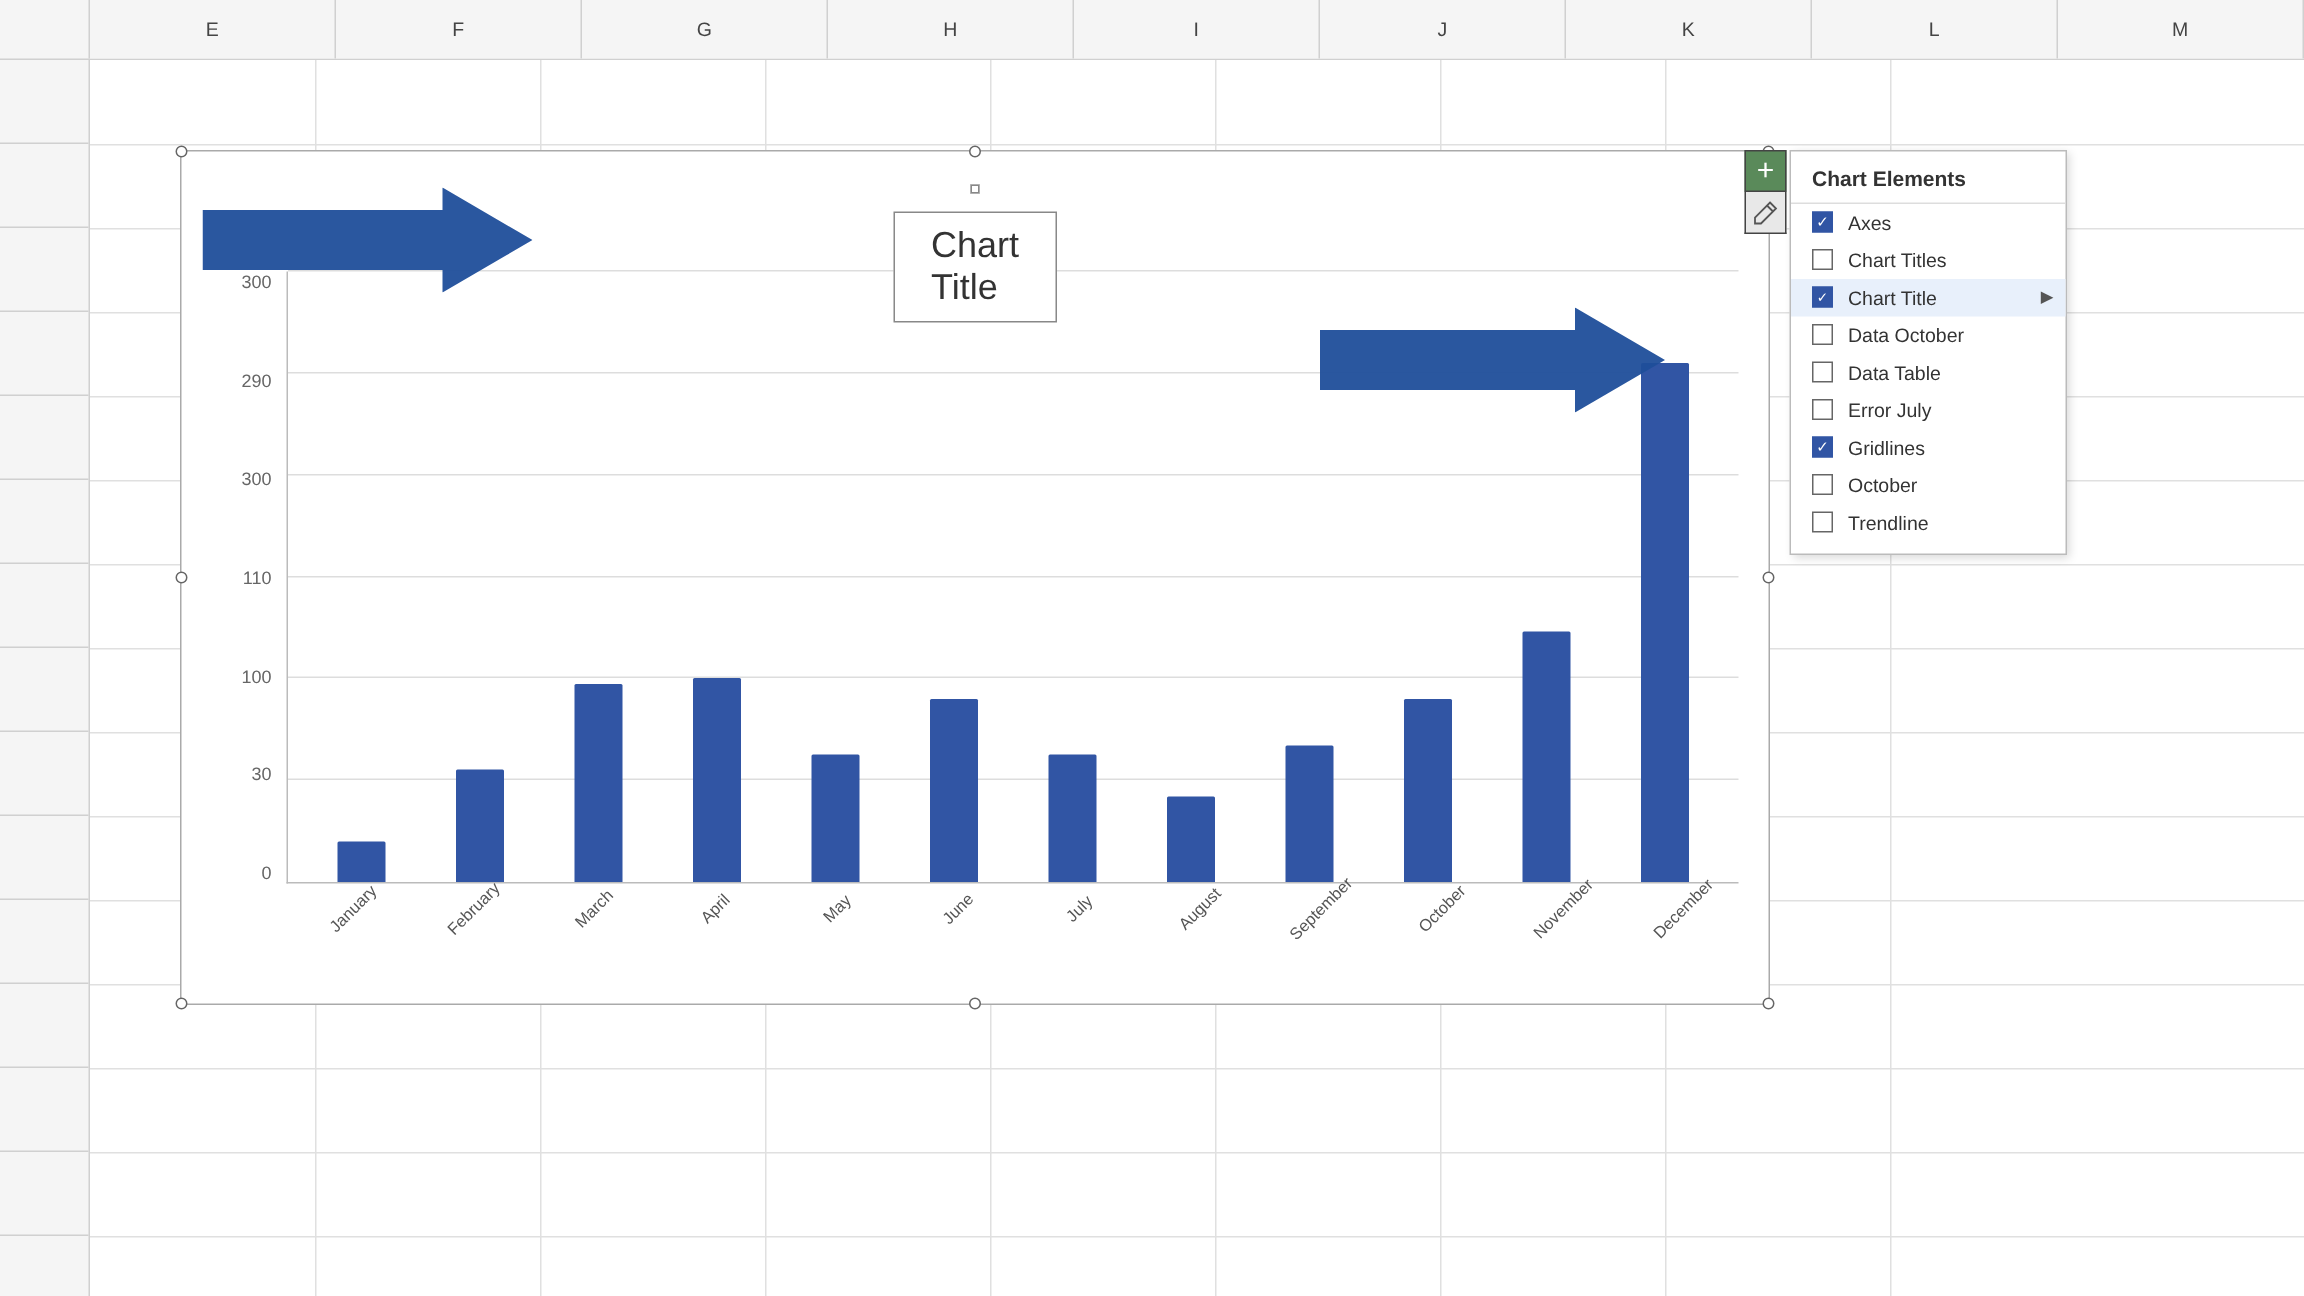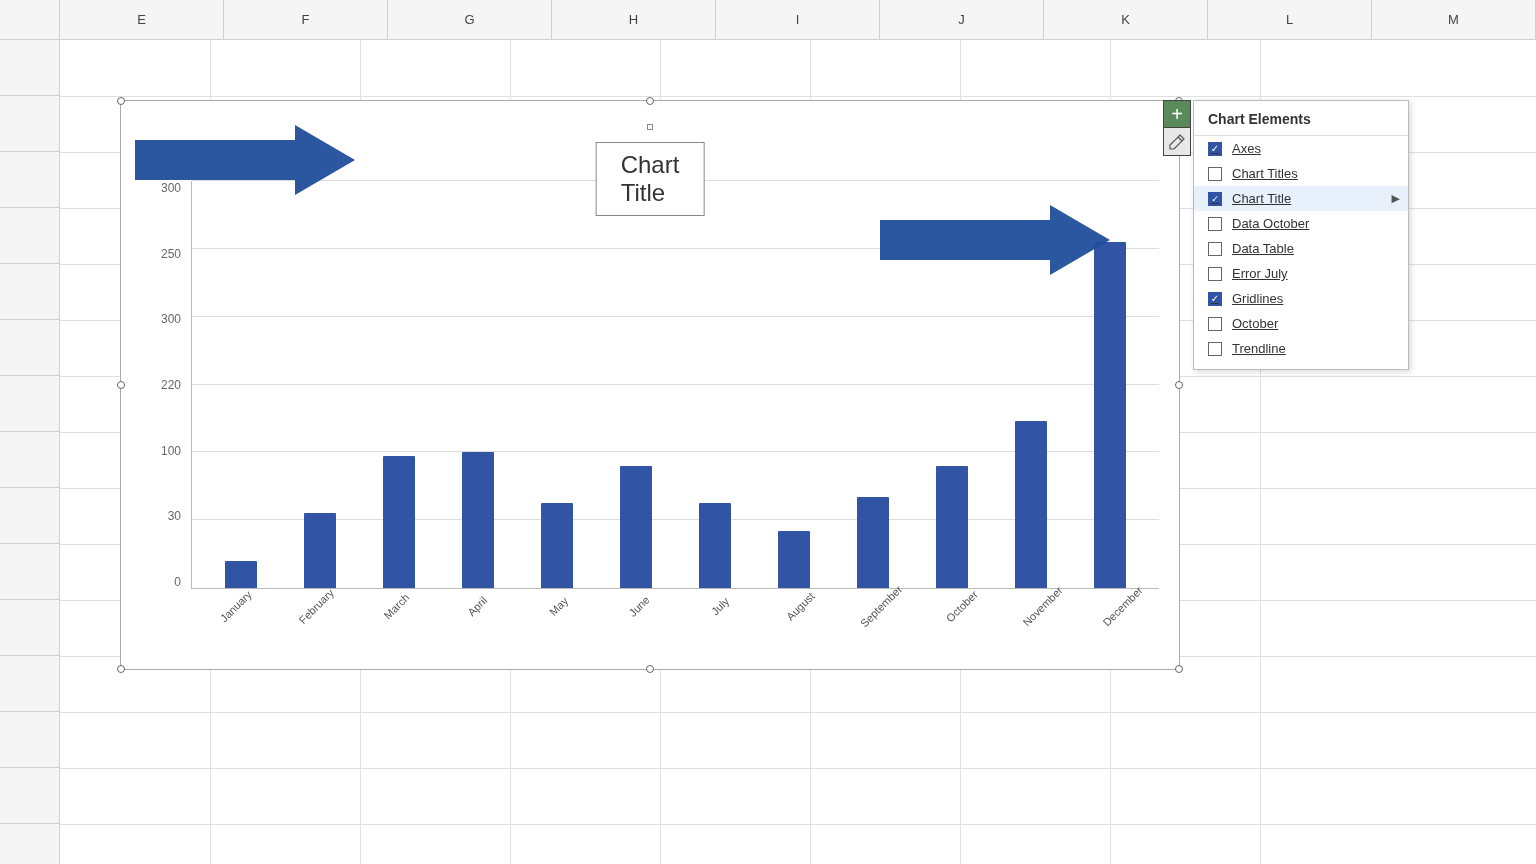--- a/index.html
+++ b/index.html
@@ -197,42 +197,40 @@
     }
 
     
     .chart-elements-panel {
       position: absolute;
       top: 95px;
       right: 130px;
       background: white;
       border: 1px solid #bbb;
       box-shadow: 2px 2px 6px rgba(0,0,0,0.15);
-      width: 216px;
+      width: 185px;
       padding-bottom: 8px;
       z-index: 100;
     }
 
     .panel-header {
       font-size: 14px;
       font-weight: 700;
       color: #333;
       padding: 10px 14px 8px;
       border-bottom: 1px solid #ddd;
     }
 
     .panel-item {
       display: flex;
-      align-items: center;
       padding: 5px 14px;
       font-size: 13px;
       color: #333;
       cursor: pointer;
       position: relative;
-      text-decoration: underline;
     }
 
     .panel-item.highlighted {
       background: #e8f0fb;
     }
 
     .checkbox {
       width: 14px;
       height: 14px;
       border: 1.5px solid #666;
@@ -404,23 +402,23 @@
             <div style="position: absolute; bottom: -3px; left: 50%; transform: translateX(-50%); width: 6px; height: 6px; background: white; border: 1.5px solid #888;"></div>
             <div style="position: absolute; bottom: -3px; right: -3px; width: 6px; height: 6px; background: white; border: 1.5px solid #888;"></div>
             <div class="chart-title-box">Chart Title</div>
           </div>
         </div>
 
         <div class="y-axis">
           <div class="y-label">0</div>
           <div class="y-label">30</div>
           <div class="y-label">100</div>
-          <div class="y-label">220</div>
+          <div class="y-label">110</div>
           <div class="y-label">300</div>
-          <div class="y-label">250</div>
+          <div class="y-label">290</div>
           <div class="y-label">300</div>
         </div>
 
         <div class="plot-area">
 
           <div class="gridline" style="bottom: 16.67%;"></div>
           <div class="gridline" style="bottom: 33.33%;"></div>
           <div class="gridline" style="bottom: 50%;"></div>
           <div class="gridline" style="bottom: 66.67%;"></div>
           <div class="gridline" style="bottom: 83.33%;"></div>

